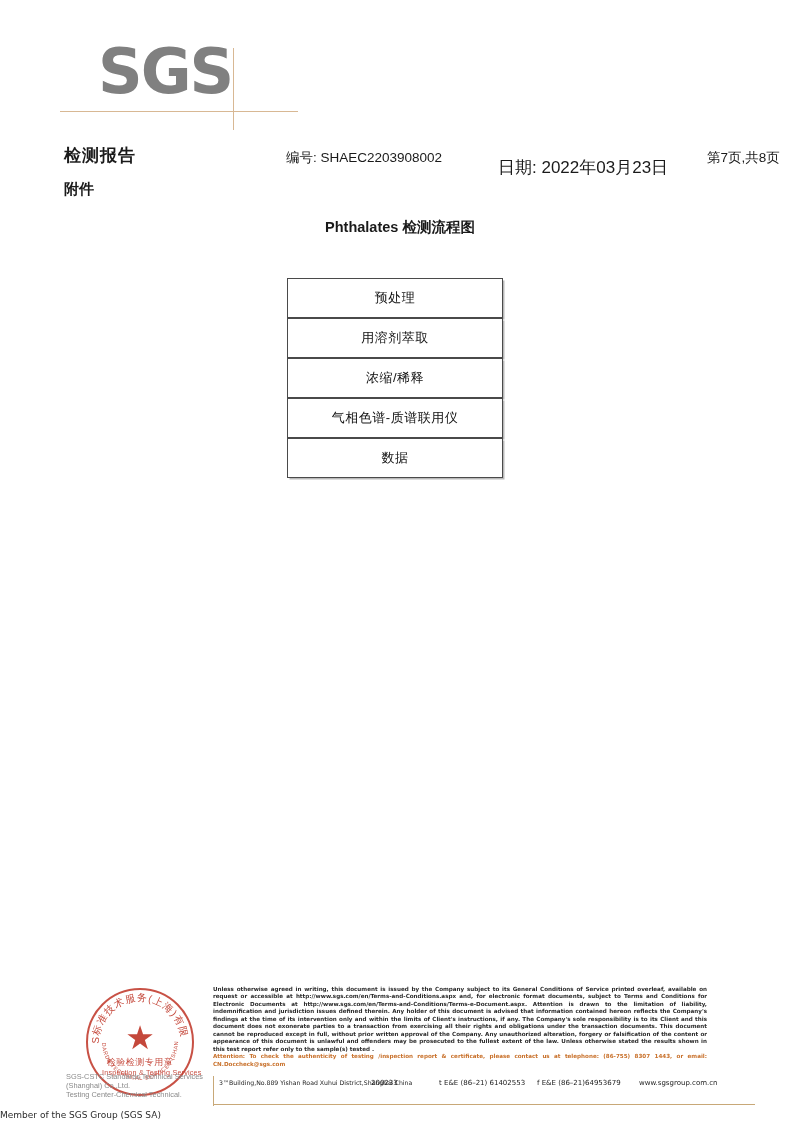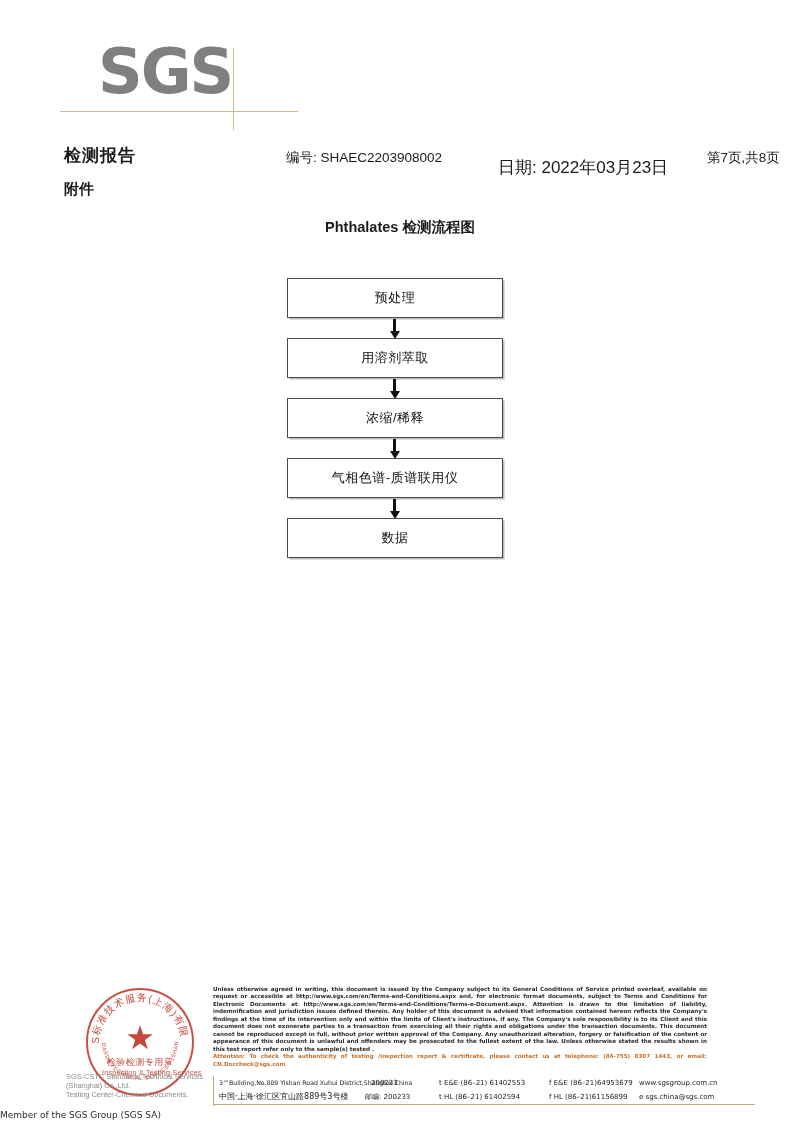--- a/index.html
+++ b/index.html
@@ -118,21 +118,20 @@
     position: relative;
     width: 216px;
     height: 40px;
     box-sizing: border-box;
     border: 1.3px solid #4a4a4a;
     background: #ffffff;
     box-shadow: 2px 2px 0 -0.5px #b9b9b9;
     display: flex;
     align-items: center;
     justify-content: center;
-    margin-bottom: 20px;
   }
   .flow-step:last-child { margin-bottom: 16px; }
   .flow-label {
     font-size: 13px;
     color: #111;
     letter-spacing: 0.5px;
   }
   .flow-arrow {
     position: absolute;
     left: 50%;
@@ -277,21 +276,21 @@
     height: 14px;
     line-height: 14px;
     white-space: nowrap;
   }
   .addr-line { position: absolute; top: 0; }
   .c-addr  { left: 0;   font-size: 6.2px; }
   .c-addr-cn { left: 0; font-size: 8px; }
   .c-zip   { left: 152px; font-size: 7px; }
   .c-zip-cn{ left: 146px; font-size: 7px; }
   .c-tel1  { left: 220px; font-size: 7px; }
-  .c-tel2  { left: 330px; font-size: 7px; }
+  .c-tel2  { left: 318px; font-size: 7px; }
   .c-web   { left: 420px; font-size: 7px; }
 
   #footer-rule {
     position: absolute;
     left: 213px;
     top: 124px;
     width: 542px;
     height: 1.2px;
     background: #c8a878;
   }
@@ -382,41 +381,34 @@
         <textPath href="#arcBottom" startOffset="50%">SGS-CSTC STANDARDS TECHNICAL SERVICES (SHANGHAI) CO., LTD.</textPath>
       </text>
     </svg>
     <div id="seal-star">★</div>
     <div id="seal-cn">检验检测专用章</div>
     <div id="seal-en">Inspection &amp; Testing Services</div>
   </div>
 
   <div id="lab-name">
     <div>SGS-CSTC Standards Technical Services (Shanghai) Co.,Ltd.</div>
-    <div>Testing Center-Chemical Documents.</div>
+    <div>Testing Center-Chemical Technical.</div>
   </div>
 
   <div id="legal">
     <p>Unless otherwise agreed in writing, this document is issued by the Company subject to its General Conditions of Service printed overleaf, available on request or accessible at http://www.sgs.com/en/Terms-and-Conditions.aspx and, for electronic format documents, subject to Terms and Conditions for Electronic Documents at http://www.sgs.com/en/Terms-and-Conditions/Terms-e-Document.aspx. Attention is drawn to the limitation of liability, indemnification and jurisdiction issues defined therein. Any holder of this document is advised that information contained hereon reflects the Company's findings at the time of its intervention only and within the limits of Client's instructions, if any. The Company's sole responsibility is to its Client and this document does not exonerate parties to a transaction from exercising all their rights and obligations under the transaction documents. This document cannot be reproduced except in full, without prior written approval of the Company. Any unauthorized alteration, forgery or falsification of the content or appearance of this document is unlawful and offenders may be prosecuted to the fullest extent of the law. Unless otherwise stated the results shown in this test report refer only to the sample(s) tested .</p>
     <p id="attention-note">Attention: To check the authenticity of testing /inspection report &amp; certificate, please contact us at telephone: (86-755) 8307 1443, or email: CN.Doccheck@sgs.com</p>
   </div>
 
   <div id="address-block">
     <div class="addr-row">
       <span class="addr-line c-addr">3™Building,No.889 Yishan Road Xuhui District,Shanghai China</span>
       <span class="addr-line c-zip">200233</span>
       <span class="addr-line c-tel1">t E&amp;E (86–21) 61402553</span>
       <span class="addr-line c-tel2">f E&amp;E (86–21)64953679</span>
       <span class="addr-line c-web">www.sgsgroup.com.cn</span>
     </div>
-    <div class="addr-row">
-      <span class="addr-line c-addr-cn">中国·上海·徐汇区宜山路889号3号楼</span>
-      <span class="addr-line c-zip-cn">邮编: 200233</span>
-      <span class="addr-line c-tel1">t HL (86–21) 61402594</span>
-      <span class="addr-line c-tel2">f HL (86–21)61156899</span>
-      <span class="addr-line c-web">e  sgs.china@sgs.com</span>
-    </div>
   </div>
 
   <div id="footer-tick"></div>
   <div id="footer-rule"></div>
   <div id="group-member">Member of the SGS Group (SGS SA)</div>
 </div>
 
 </body></html>

